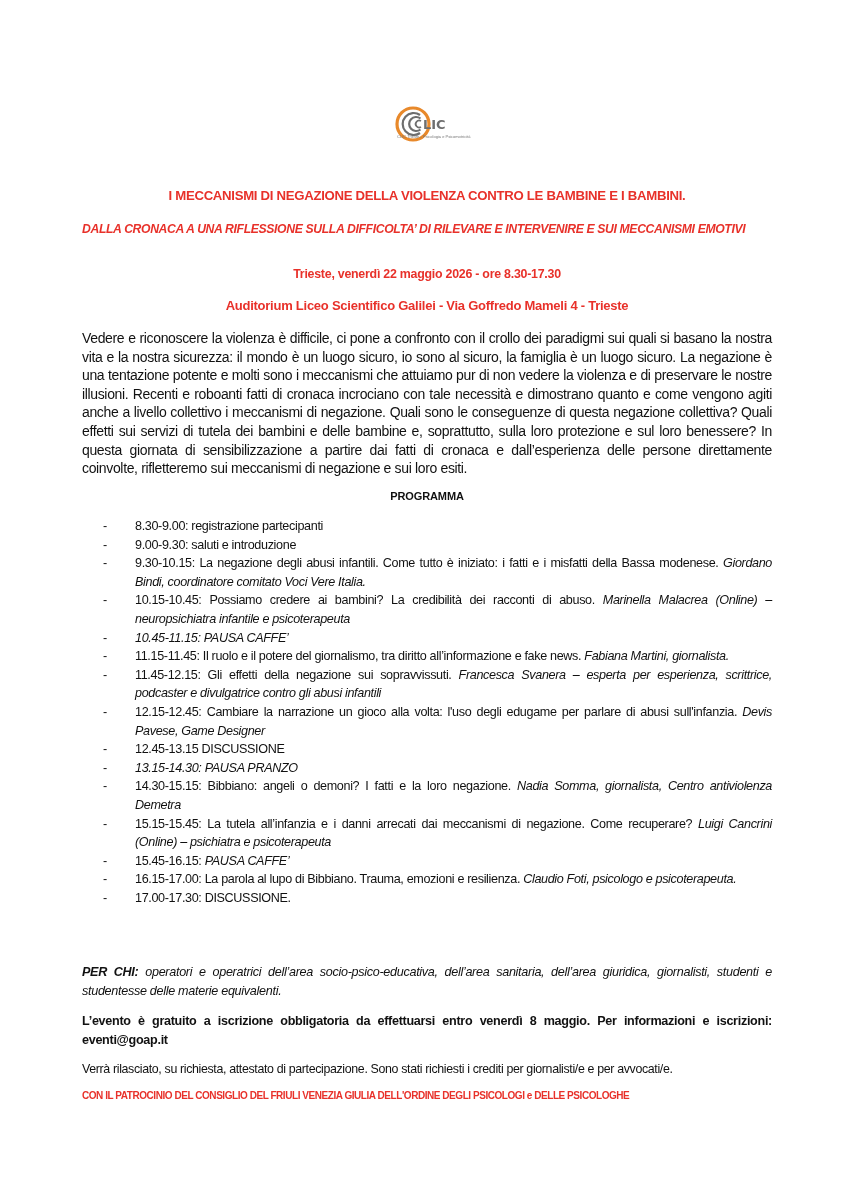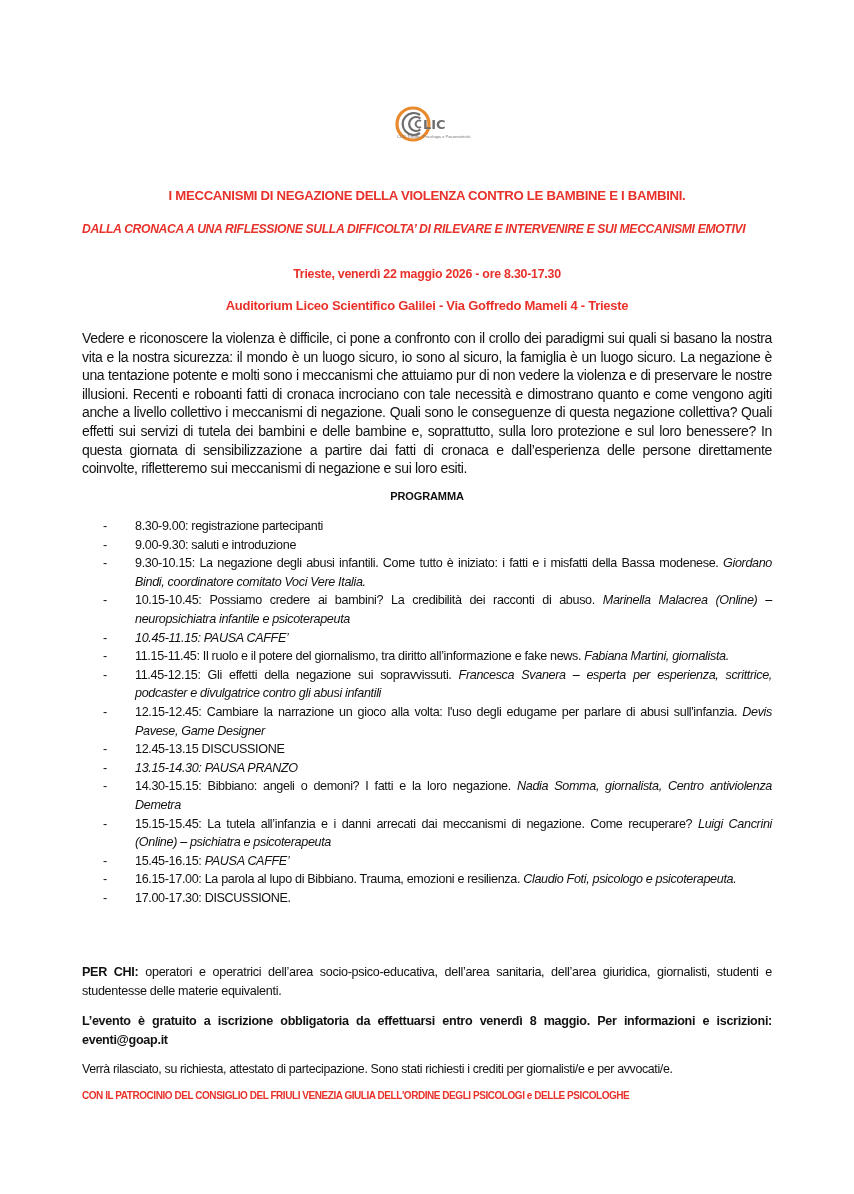--- a/index.html
+++ b/index.html
@@ -38,21 +38,21 @@
   ul.programme {
     position: absolute; left: 82px; top: 517px; width: 690px;
     list-style: none; margin: 0; padding: 0;
     font-size: 12.6px; line-height: 18.6px; letter-spacing: -0.35px;
   }
   ul.programme li { position: relative; padding-left: 53px; text-align: justify; }
   ul.programme li .dash { position: absolute; left: 21px; top: 0; }
   ul.programme li i { font-style: italic; }
   .perchi {
     position: absolute; left: 82px; width: 690px; top: 963px;
-    font-size: 12.6px; line-height: 18.6px; text-align: justify; letter-spacing: -0.3px; margin: 0;
+    font-size: 12.6px; line-height: 18.6px; text-align: justify; letter-spacing: -0.3px; margin: 0; font-style: italic;
   }
   .evento {
     position: absolute; left: 82px; width: 690px; top: 1012px;
     font-size: 12.6px; line-height: 18.6px; font-weight: bold; text-align: justify; letter-spacing: -0.3px; margin: 0;
   }
   .attestato {
     position: absolute; left: 82px; width: 690px; top: 1060px;
     font-size: 12.4px; line-height: 18px; letter-spacing: -0.35px; margin: 0;
   }
   .patrocinio {

